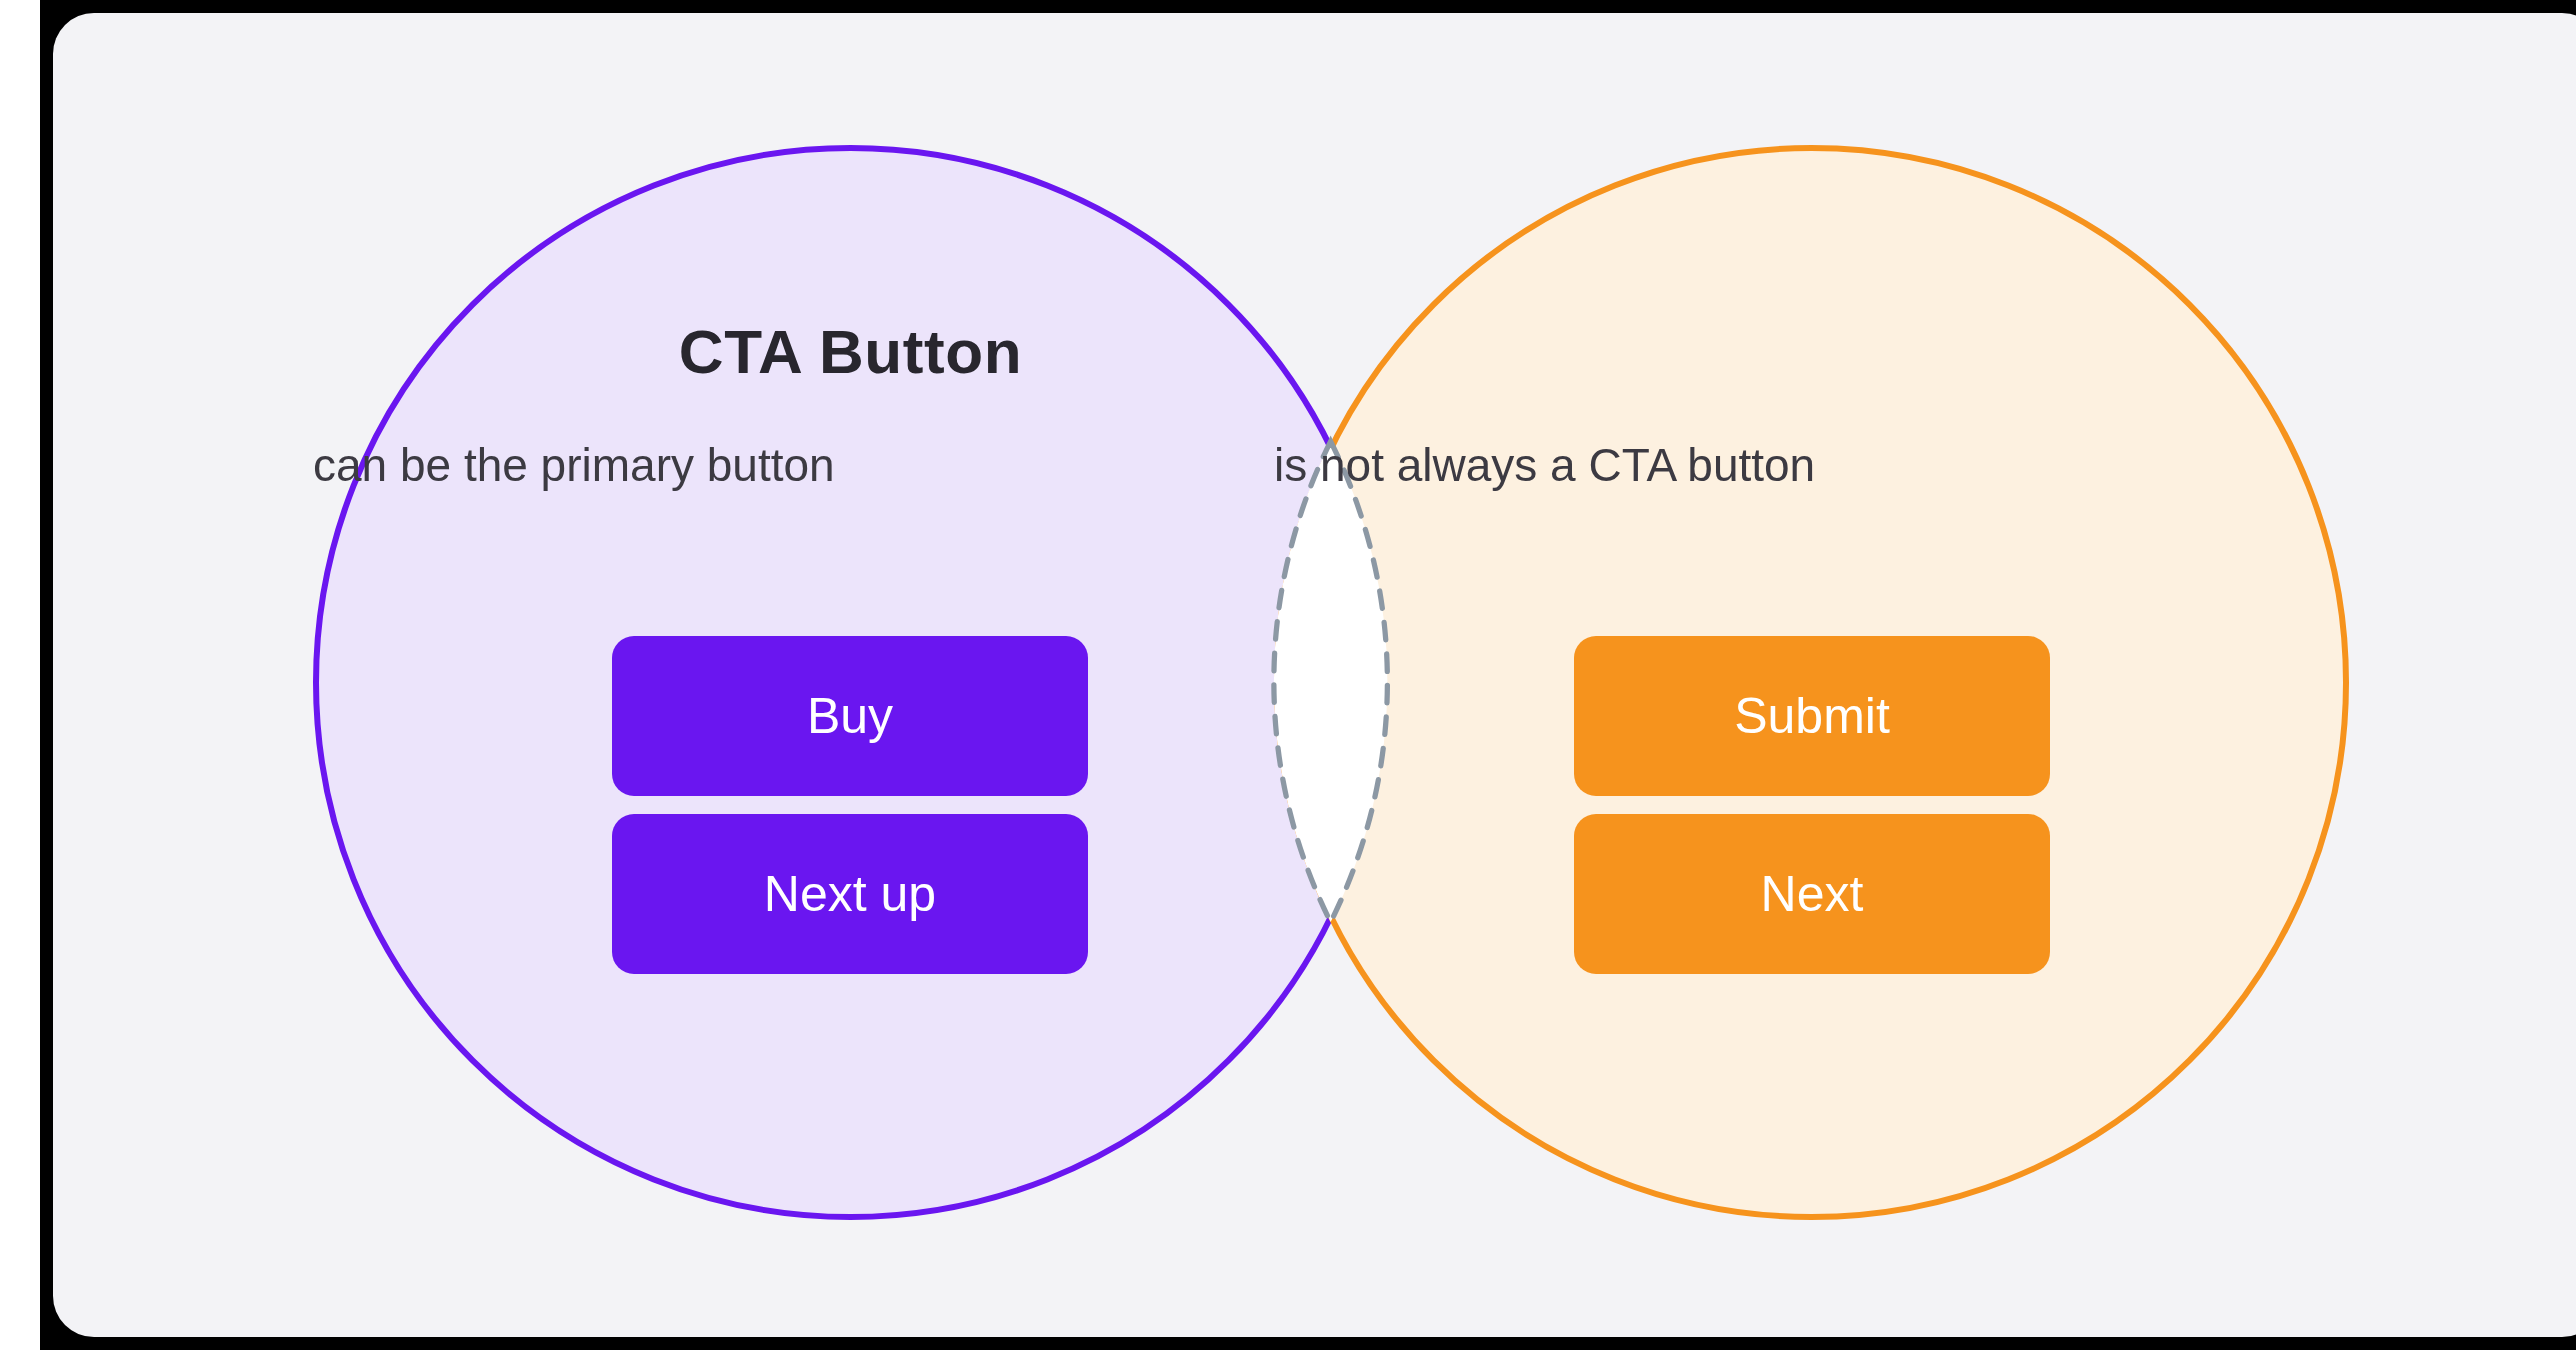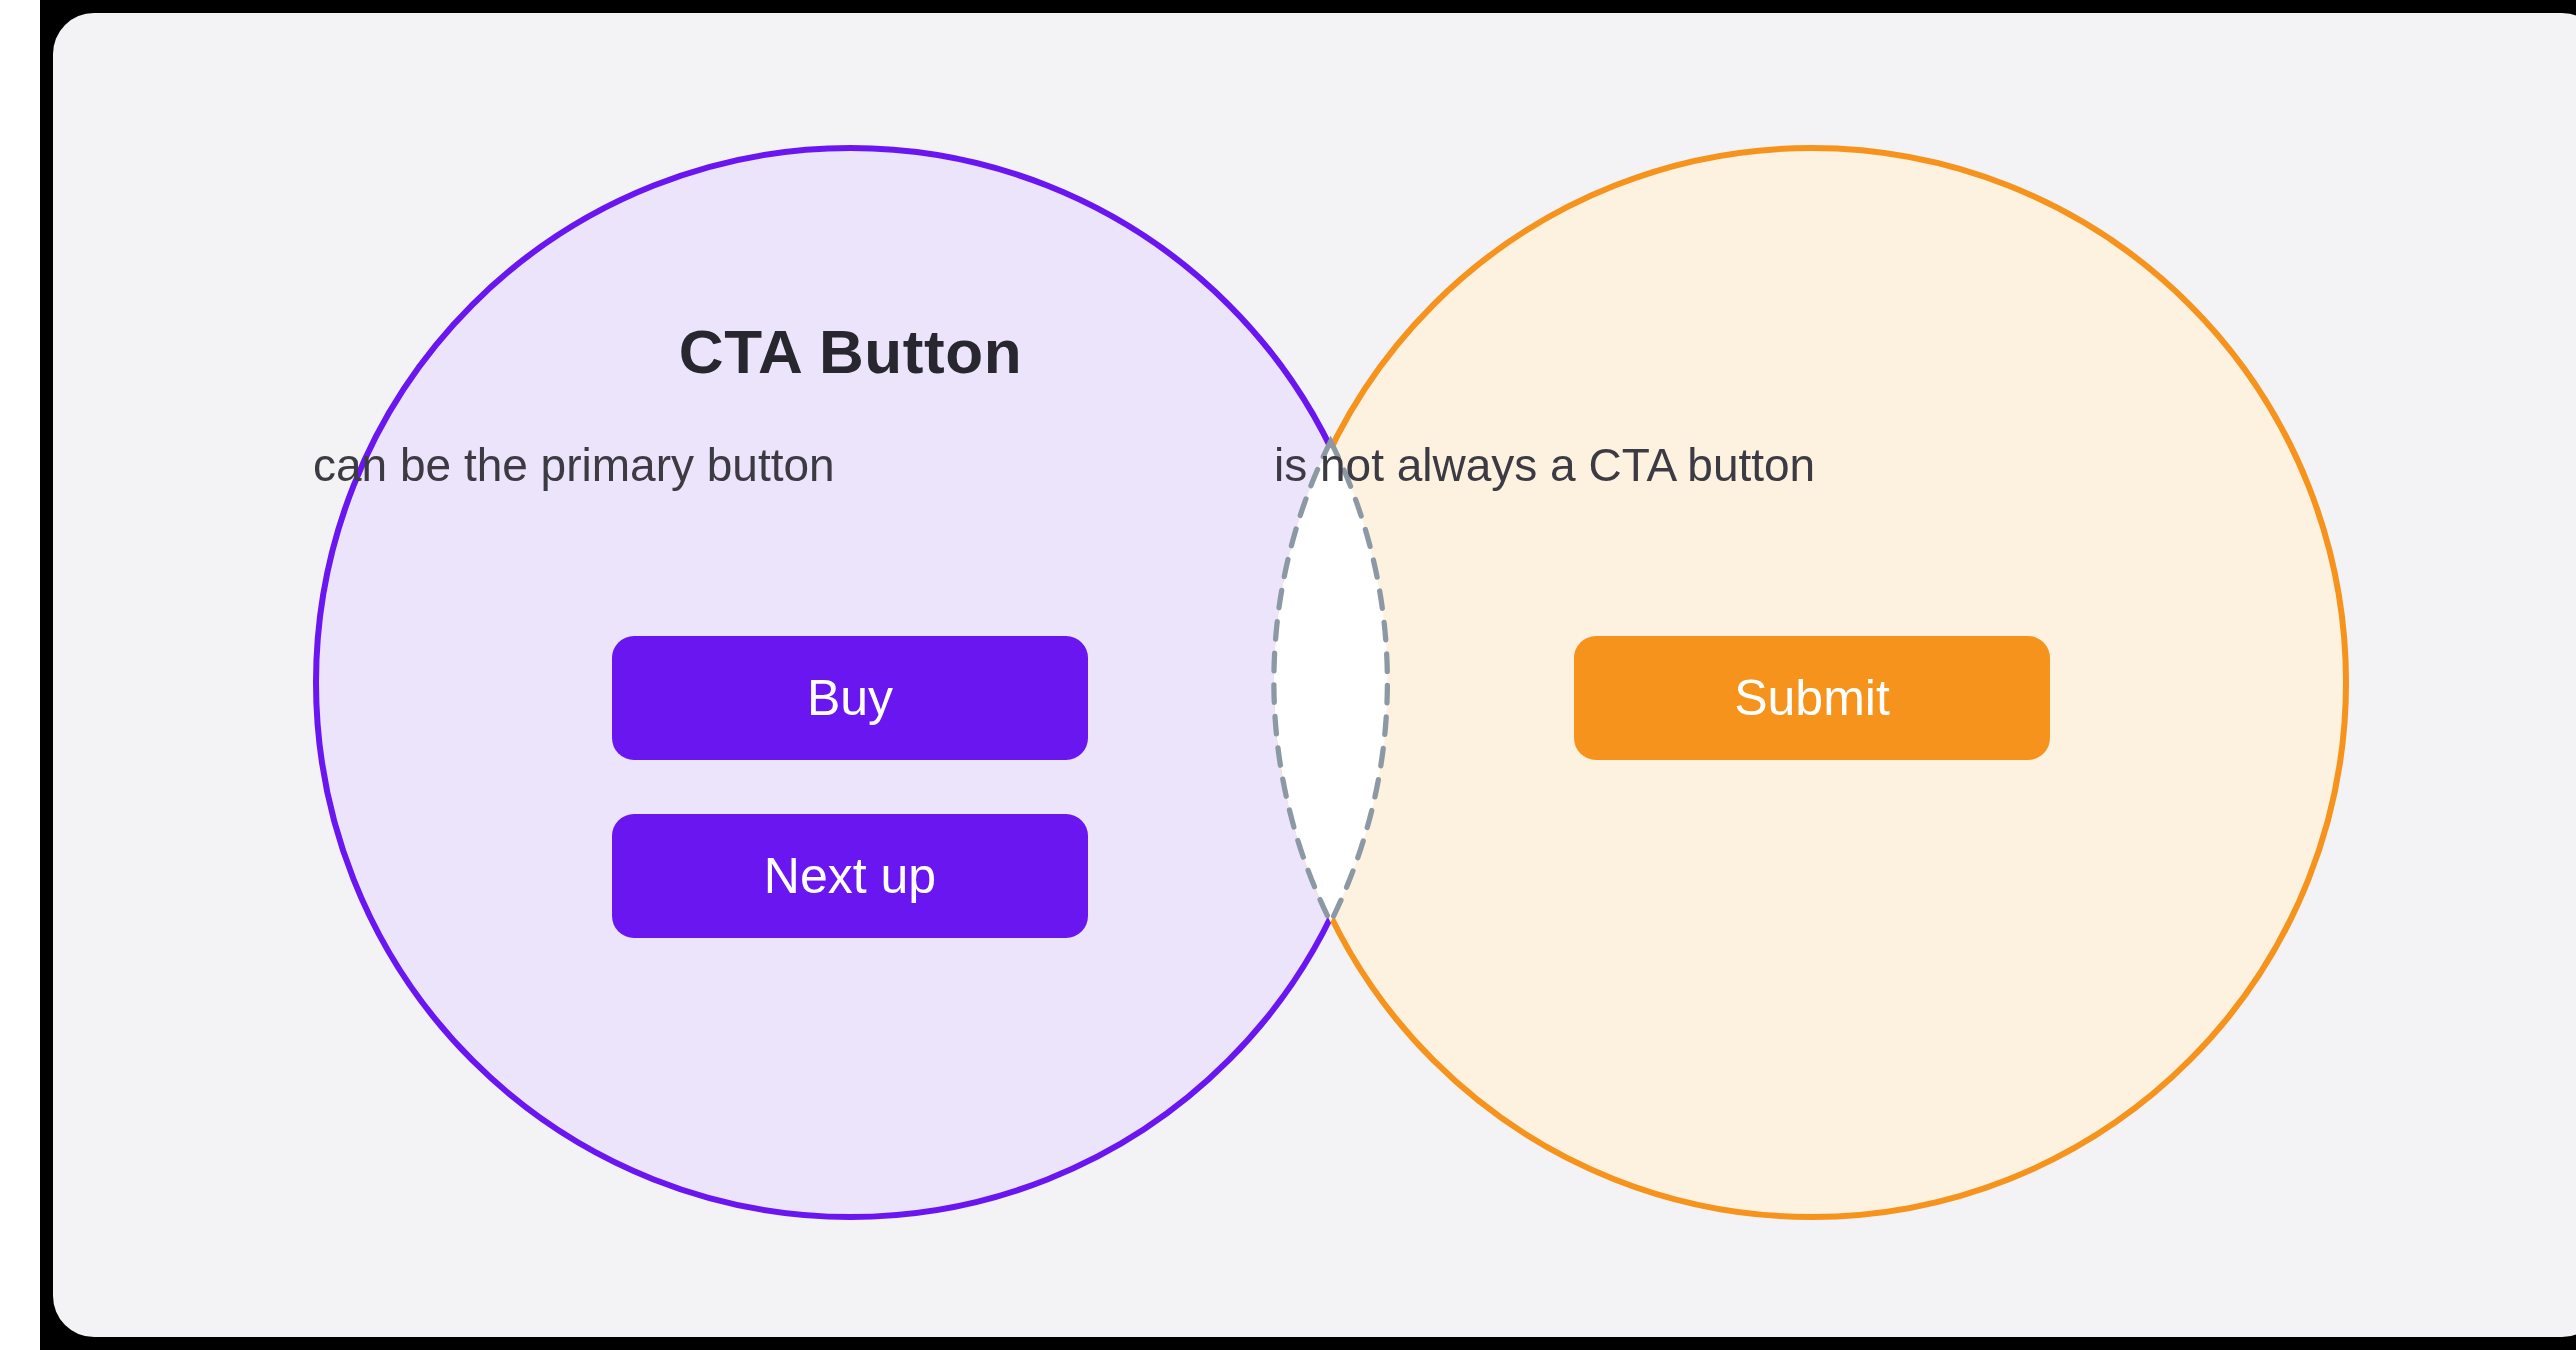--- a/index.html
+++ b/index.html
@@ -76,21 +76,21 @@
     text-align: left;
     font-size: 46px;
     font-weight: 400;
     color: var(--subtitle, #3c3a42);
   }
   .subtitle.left-s  { left: 273px; }
   .subtitle.right-s { left: 1234px; }
   .btn {
     position: absolute;
     width: 476px;
-    height: 124px;
+    height: 160px;
     border-radius: 22px;
     display: flex;
     align-items: center;
     justify-content: center;
     font-size: 50px;
     font-weight: 500;
     color: var(--button-text, #ffffff);
     cursor: pointer;
     user-select: none;
   }
@@ -114,14 +114,15 @@
 
   <div class="title left-t">CTA Button</div>
   <div class="subtitle left-s">can be the primary button</div>
 
   <div class="subtitle right-s">is not always a CTA button</div>
 
   <div class="btn purple row1">Buy</div>
   <div class="btn purple row2">Next up</div>
 
   <div class="btn orange row1">Submit</div>
+  <div class="btn orange row2">Next</div>
 </div>
 
 
 </body></html>

